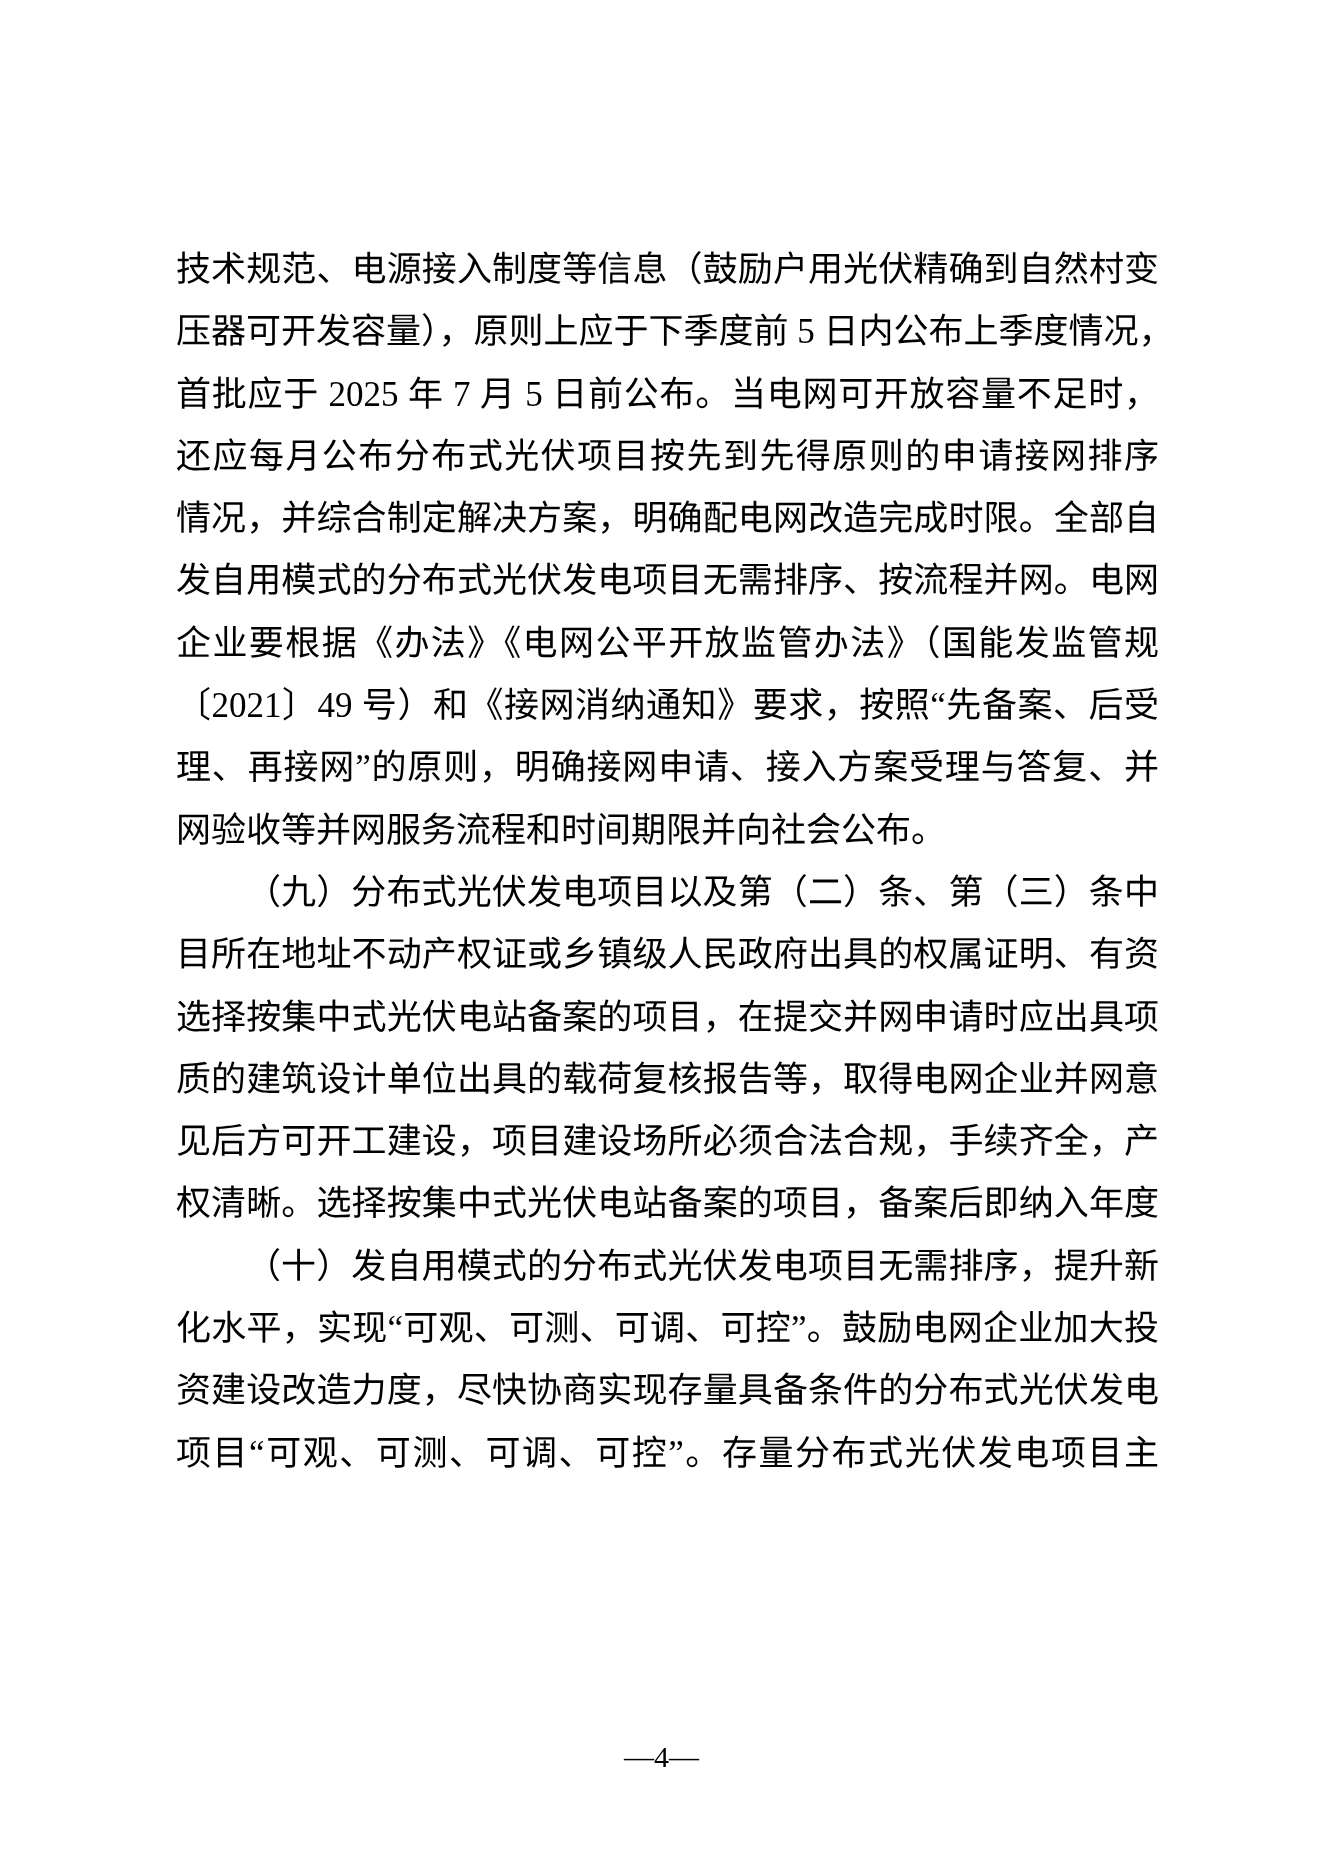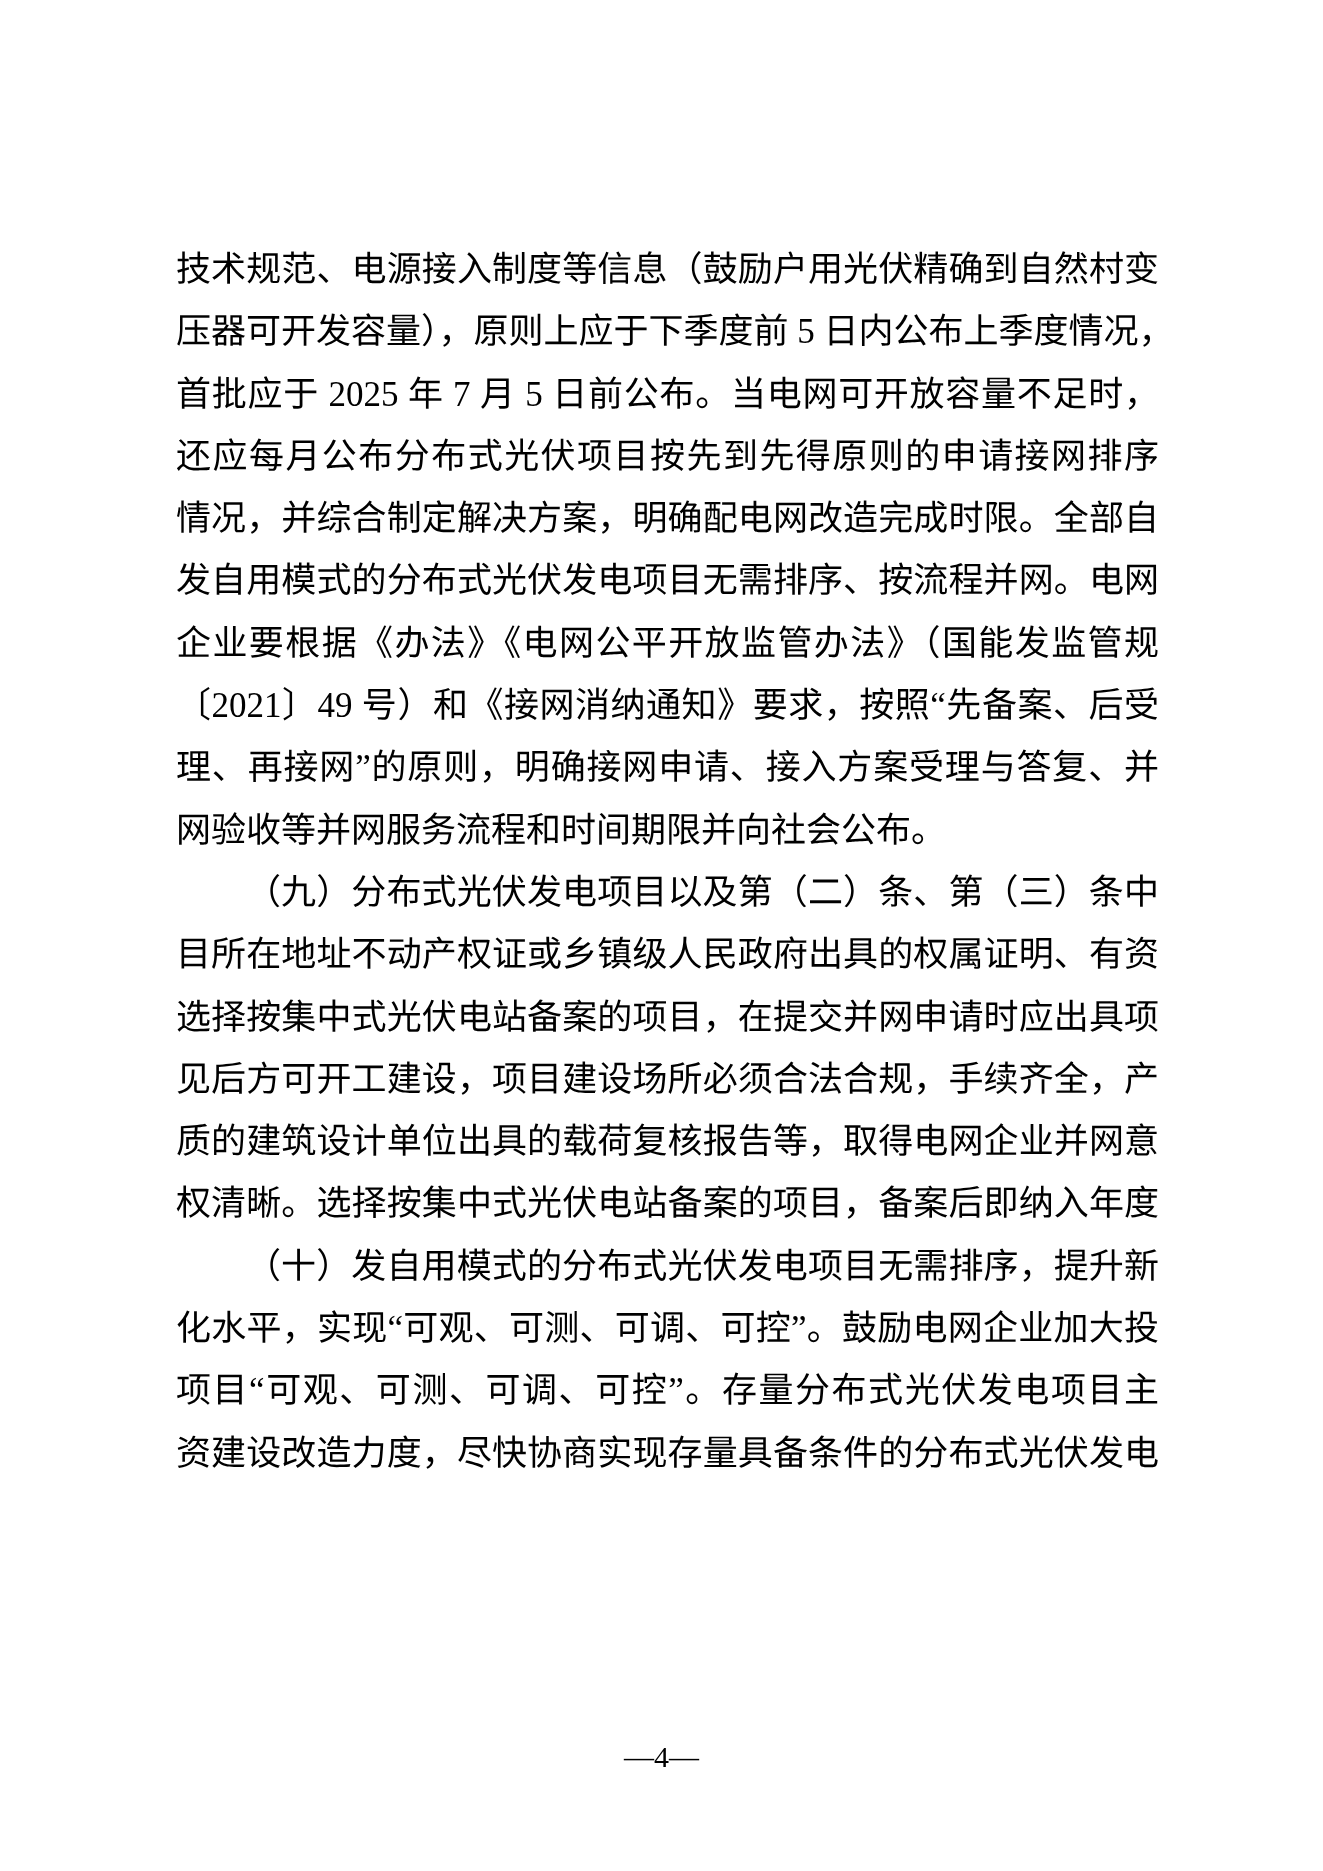--- a/index.html
+++ b/index.html
@@ -63,24 +63,24 @@
     <div class="line">还应每月公布分布式光伏项目按先到先得原则的申请接网排序</div>
     <div class="line">情况，并综合制定解决方案，明确配电网改造完成时限。全部自</div>
     <div class="line">发自用模式的分布式光伏发电项目无需排序、按流程并网。电网</div>
     <div class="line">企业要根据《办法》《电网公平开放监管办法》（国能发监管规</div>
     <div class="line">〔2021〕49 号）和《接网消纳通知》要求，按照“先备案、后受</div>
     <div class="line">理、再接网”的原则，明确接网申请、接入方案受理与答复、并</div>
     <div class="line end">网验收等并网服务流程和时间期限并向社会公布。</div>
     <div class="line indent">（九）分布式光伏发电项目以及第（二）条、第（三）条中</div>
     <div class="line">目所在地址不动产权证或乡镇级人民政府出具的权属证明、有资</div>
     <div class="line">选择按集中式光伏电站备案的项目，在提交并网申请时应出具项</div>
+    <div class="line">质的建筑设计单位出具的载荷复核报告等，取得电网企业并网意</div>
     <div class="line">见后方可开工建设，项目建设场所必须合法合规，手续齐全，产</div>
-    <div class="line">质的建筑设计单位出具的载荷复核报告等，取得电网企业并网意</div>
     <div class="line">权清晰。选择按集中式光伏电站备案的项目，备案后即纳入年度</div>
     <div class="line indent">（十）发自用模式的分布式光伏发电项目无需排序，提升新</div>
     <div class="line">化水平，实现“可观、可测、可调、可控”。鼓励电网企业加大投</div>
+    <div class="line">资建设改造力度，尽快协商实现存量具备条件的分布式光伏发电</div>
     <div class="line">项目“可观、可测、可调、可控”。存量分布式光伏发电项目主</div>
-    <div class="line">资建设改造力度，尽快协商实现存量具备条件的分布式光伏发电</div>
   </div>
 
   <div class="footer">—4—</div>
 
 </div>
 
 </body></html>

